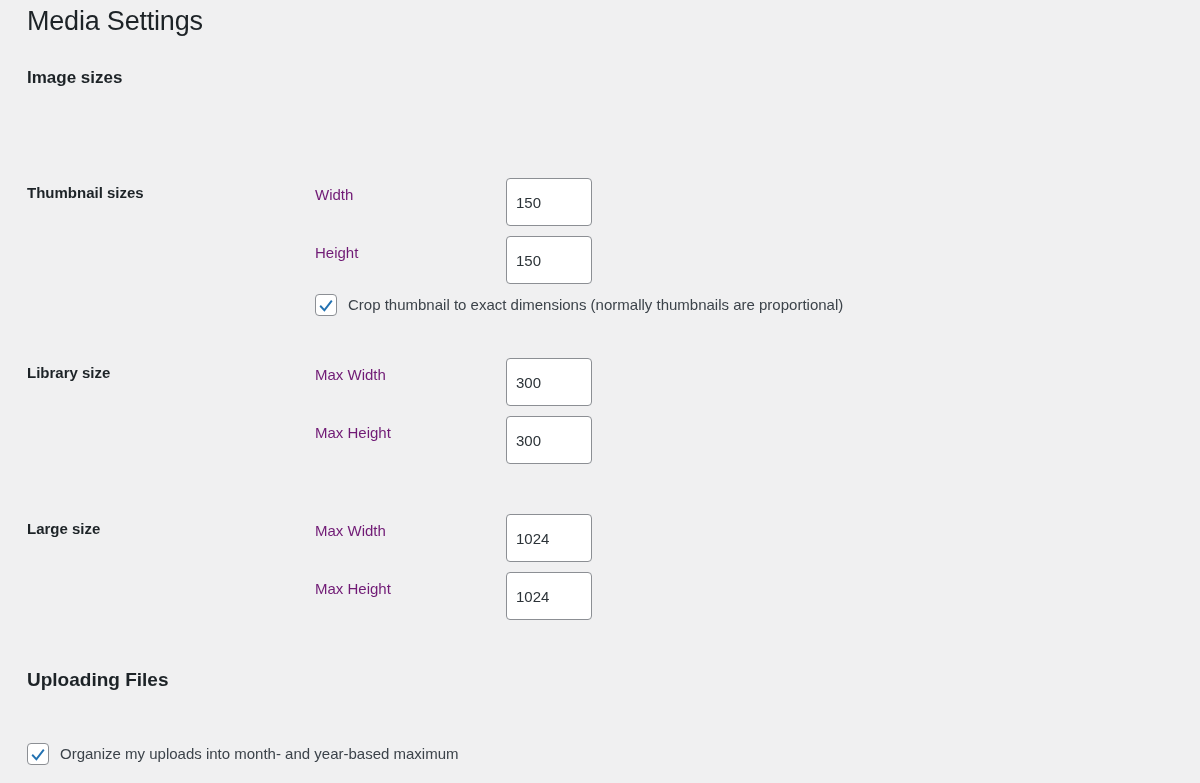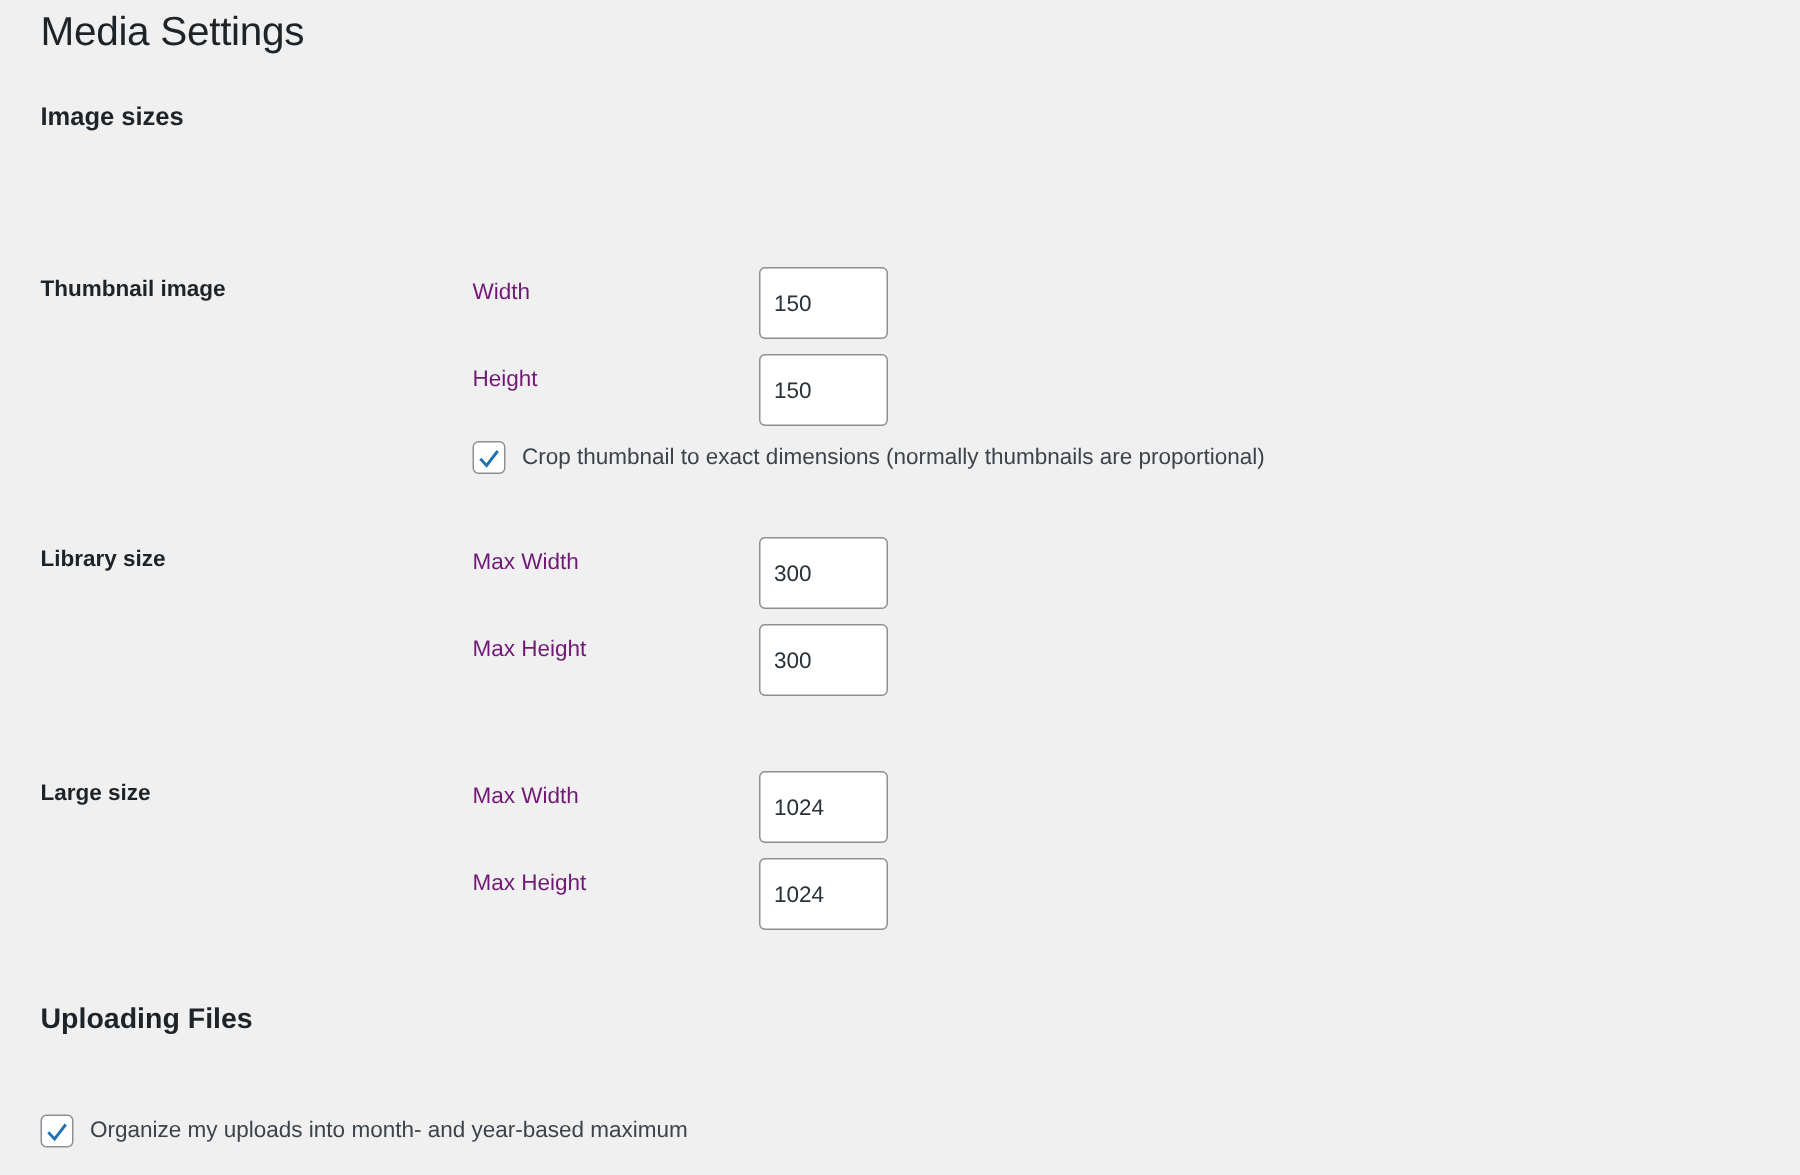--- a/index.html
+++ b/index.html
@@ -172,21 +172,21 @@
 <body>
 
 <div class="page">
 
   <h1 class="page-title">Media Settings</h1>
 
   <h2 class="section-heading image-sizes">Image sizes</h2>
 
 
   <div class="size-group thumbnail">
-    <div class="group-label">Thumbnail image</div>
+    <div class="group-label">Thumbnail sizes</div>
 
     <div class="field-row row-1">
       <span class="field-label">Width</span>
       <input class="num-input" type="text" value="150" style="">
     </div>
 
     <div class="field-row row-2">
       <span class="field-label">Height</span>
       <input class="num-input" type="text" value="150" style="">
     </div>

